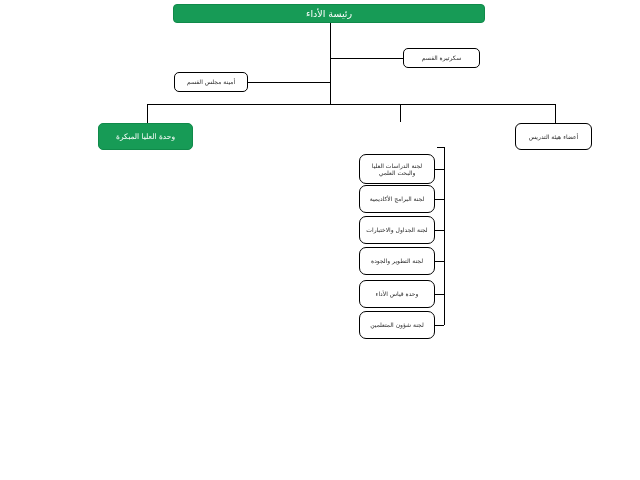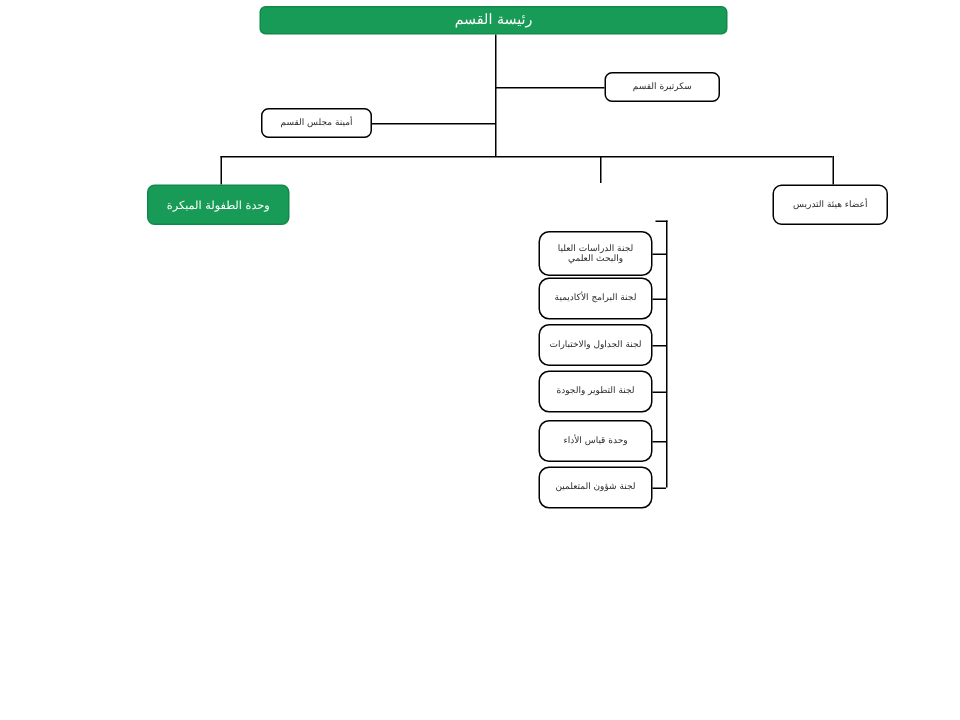--- a/index.html
+++ b/index.html
@@ -86,27 +86,27 @@
   <div class="line v" id="l-drop-right"></div>
   <div class="line h" id="l-comm-out"></div>
   <div class="line v" id="l-comm-v"></div>
   <div class="line h stub" id="l-stub-0"></div>
   <div class="line h stub" id="l-stub-1"></div>
   <div class="line h stub" id="l-stub-2"></div>
   <div class="line h stub" id="l-stub-3"></div>
   <div class="line h stub" id="l-stub-4"></div>
   <div class="line h stub" id="l-stub-5"></div>
 
-  <div class="node green" id="root-box">رئيسة القسم</div>
+  <div class="node green" id="root-box">رئيسة الأداء</div>
 
   <div class="node white" id="secretary-box">سكرتيرة القسم</div>
 
   <div class="node white" id="council-box">أمينة مجلس القسم</div>
 
-  <div class="node green" id="unit-box">وحدة الطفولة المبكرة</div>
+  <div class="node green" id="unit-box">وحدة العليا المبكرة</div>
 
 
   <div class="node white" id="faculty-box">أعضاء هيئة التدريس</div>
 
   <div class="node white committee" id="committee-0">لجنة الدراسات العليا والبحث العلمي</div>
   <div class="node white committee" id="committee-1">لجنة البرامج الأكاديمية</div>
   <div class="node white committee" id="committee-2">لجنة الجداول والاختبارات</div>
   <div class="node white committee" id="committee-3">لجنة التطوير والجودة</div>
   <div class="node white committee" id="committee-4">وحدة قياس الأداء</div>
   <div class="node white committee" id="committee-5">لجنة شؤون المتعلمين</div>

